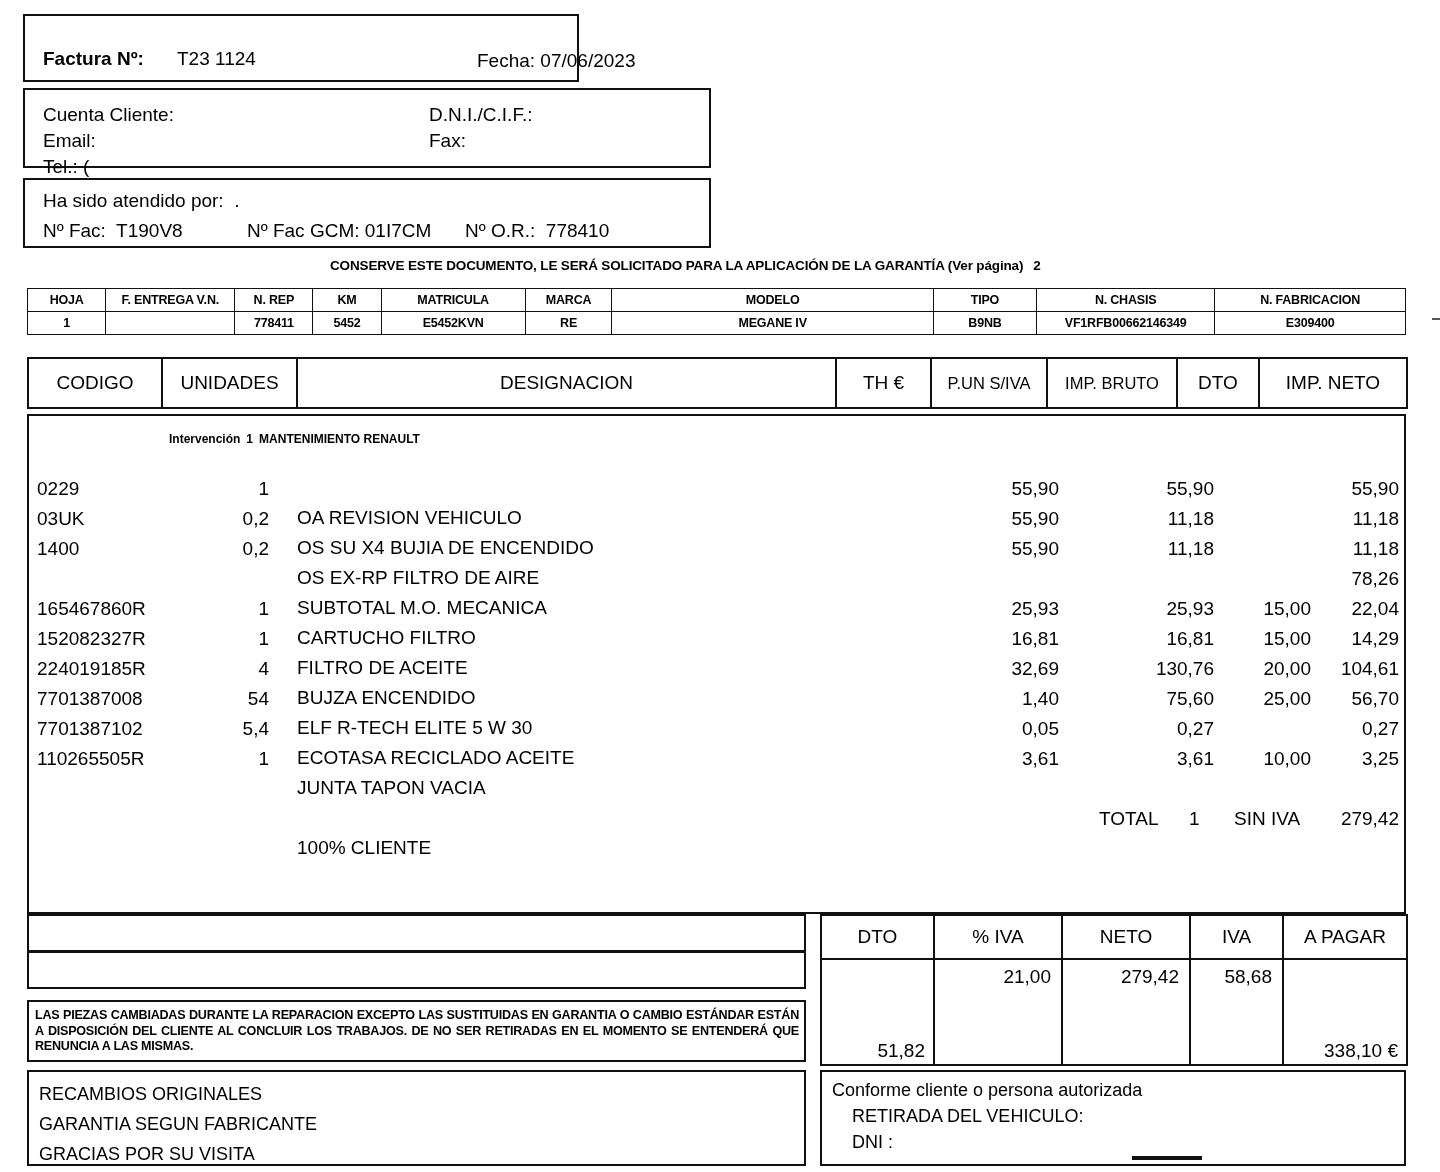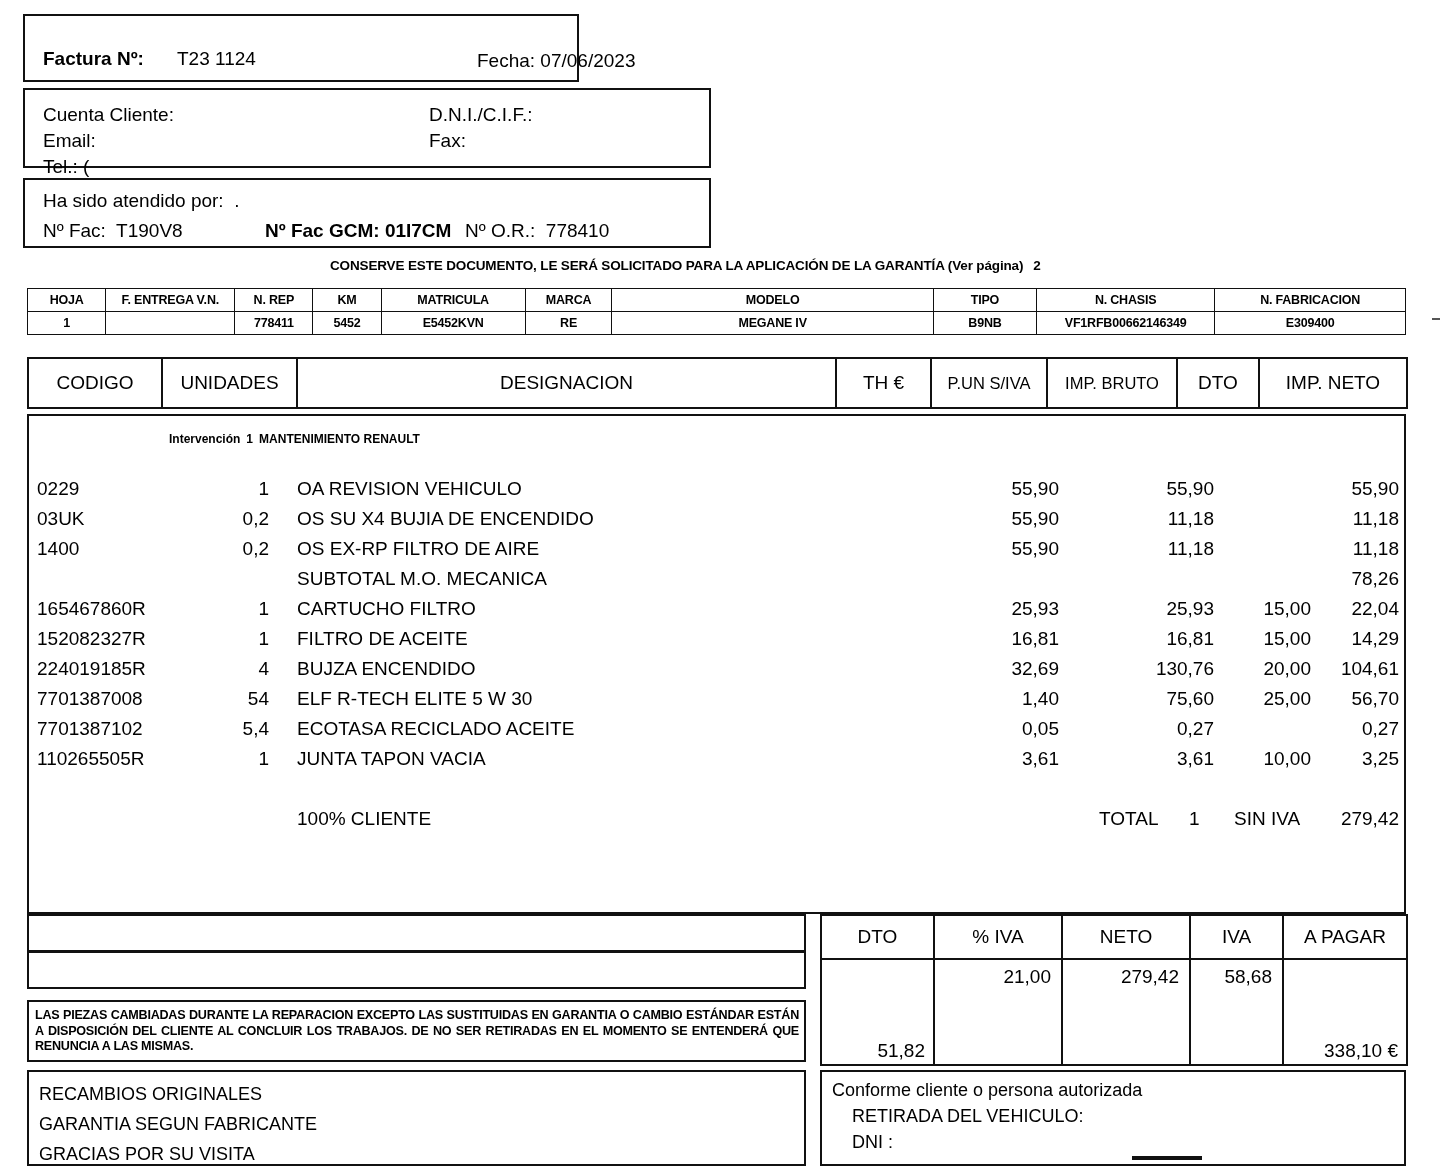--- a/index.html
+++ b/index.html
@@ -60,21 +60,21 @@
   
   #t-cuenta { left: 18px; top: 14px; }
   #t-email  { left: 18px; top: 40px; }
   #t-tel    { left: 18px; top: 66px; }
   #t-dni    { left: 404px; top: 14px; }
   #t-fax    { left: 404px; top: 40px; }
 
   
   #t-atendido { left: 18px; top: 10px; }
   #t-nfac     { left: 18px; top: 40px; }
-  #t-nfacgcm  { left: 240px; top: 40px; font-weight: bold; }
+  #t-nfacgcm  { left: 222px; top: 40px; }
   #t-nor      { left: 440px; top: 40px; }
 
   
   #conserve-banner {
     position: absolute;
     left: 330px; top: 258px;
     width: 830px;
     font-size: 13.5px;
     font-weight: bold;
     letter-spacing: -0.15px;
@@ -151,21 +151,21 @@
 
   .row {
     position: absolute;
     left: 0; right: 0;
     height: 29.5px;
     font-size: 19px;
     white-space: nowrap;
   }
   .c-codigo   { position: absolute; left: 8px;   text-align: left; }
   .c-unidades { position: absolute; left: 130px; width: 110px; text-align: right; }
-  .c-desig    { position: absolute; left: 268px; text-align: left; }
+  .c-desig    { position: absolute; left: 268px; text-align: left; margin-top: 29px; }
   .c-pun      { position: absolute; left: 880px; width: 150px; text-align: right; }
   .c-bruto    { position: absolute; left: 1040px; width: 145px; text-align: right; }
   .c-dto      { position: absolute; left: 1190px; width: 92px;  text-align: right; }
   .c-neto     { position: absolute; left: 1290px; width: 80px;  text-align: right; }
 
   .total-row { position: absolute; font-size: 19px; white-space: nowrap; }
   #tot-word { left: 1070px; }
   #tot-num  { left: 1160px; }
   #tot-sin  { left: 1205px; }
 

